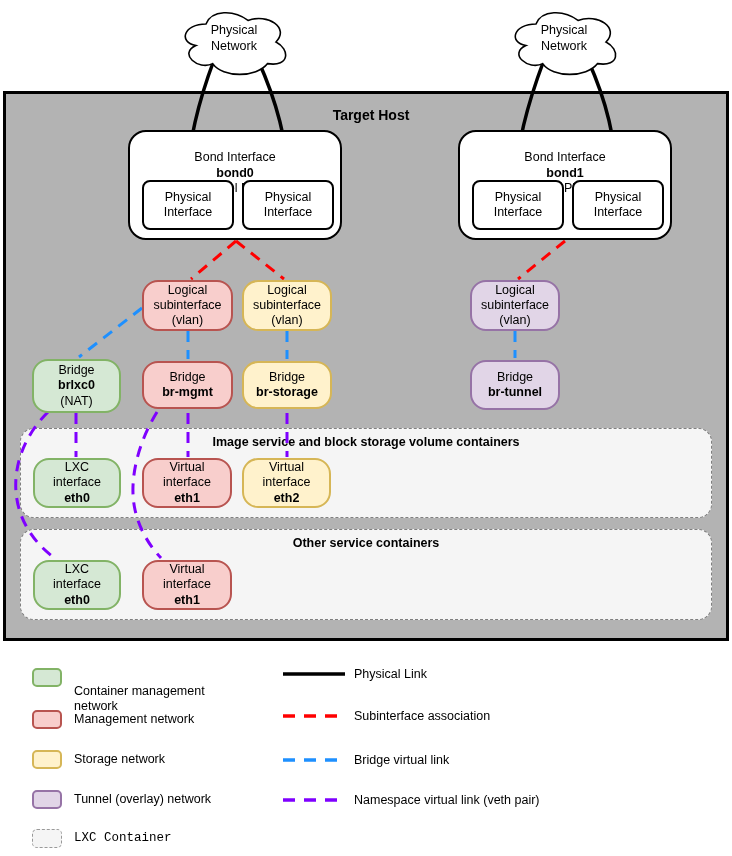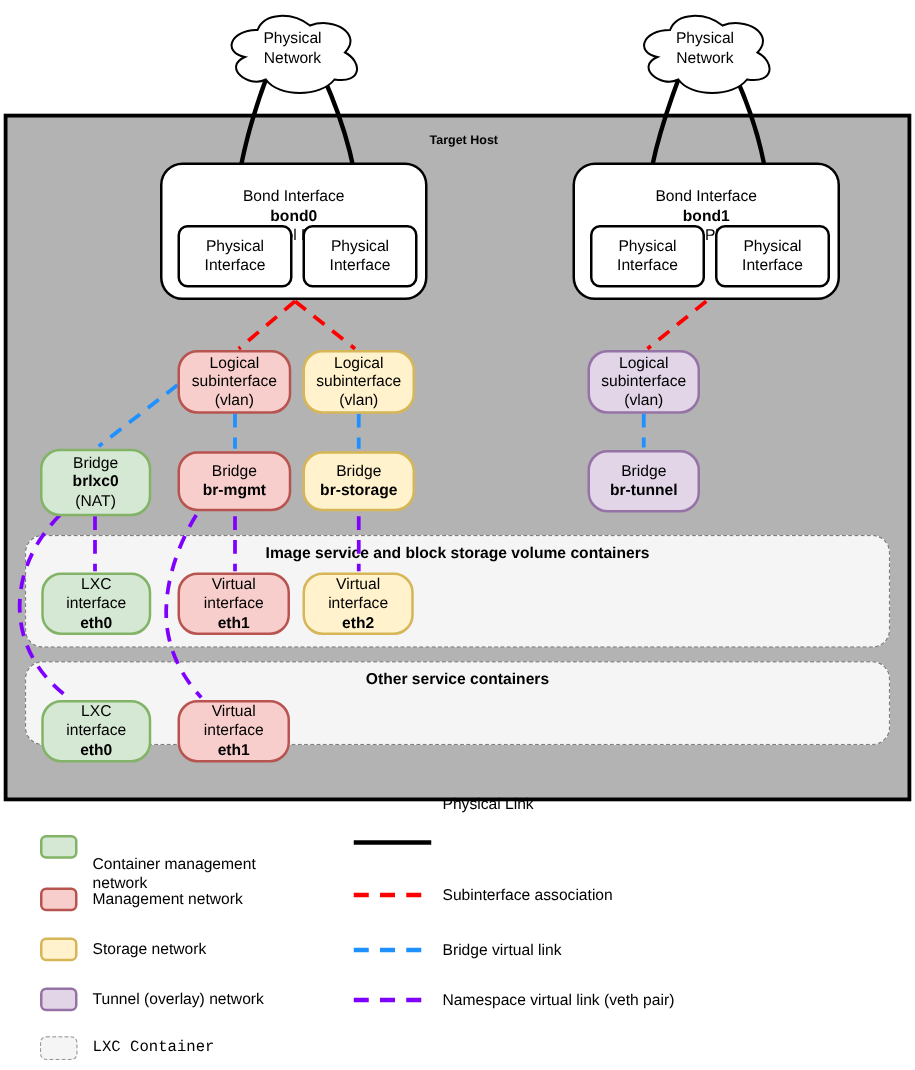--- a/index.html
+++ b/index.html
@@ -8,21 +8,21 @@
   *{box-sizing:border-box;}
   .box{position:absolute;display:flex;flex-direction:column;align-items:center;justify-content:center;
        text-align:center;font-size:12.5px;line-height:1.22;white-space:pre-line;border-radius:16px;}
   .green{background:#d5e8d4;border:2px solid #82b366;}
   .red{background:#f8cecc;border:2px solid #b85450;}
   .yellow{background:#fff2cc;border:2px solid #d6b656;}
   .purple{background:#e1d5e7;border:2px solid #9673a6;}
   .whitebox{background:#fff;border:2px solid #000;border-radius:8px;}
   .bname{font-weight:bold;}
   .host{position:absolute;left:3px;top:91px;width:726px;height:550px;background:#b3b3b3;border:3px solid #000;}
-  .host-title{position:absolute;left:255px;top:13px;width:220px;text-align:center;font-weight:bold;font-size:10px;}
+  .host-title{position:absolute;left:255px;top:13px;width:220px;text-align:center;font-weight:bold;font-size:14px;}
   .bond{position:absolute;width:214px;height:110px;background:#fff;border:2.5px solid #000;border-radius:18px;
         font-size:12.5px;text-align:center;line-height:1.25;padding-top:18px;}
   .cgroup{position:absolute;left:20px;width:692px;background:#f5f5f5;border:1.5px dashed #7f7f7f;border-radius:14px;}
   .cgroup-title{position:absolute;left:0;top:6px;width:100%;text-align:center;font-weight:bold;font-size:12.5px;}
   .cloud-label{position:absolute;width:112px;height:66px;display:flex;align-items:center;justify-content:center;
                text-align:center;font-size:12.5px;line-height:1.25;white-space:pre-line;}
   svg.overlay{position:absolute;left:0;top:0;pointer-events:none;}
   .legend-label{position:absolute;font-size:12.5px;line-height:1.22;}
   .swatch{position:absolute;left:32px;width:30px;height:19px;border-radius:5px;}
   .swatch.lxc{background:#f5f5f5;border:1.5px dashed #999;}
@@ -32,21 +32,21 @@
 
 <div id="stage">
 
   <div class="host">
     <div class="host-title">Target Host</div>
   </div>
 
   <div class="cgroup" style="top:428px;height:90px;">
     <div class="cgroup-title">Image service and block storage volume containers</div>
   </div>
-  <div class="cgroup" style="top:529px;height:67px;">
+  <div class="cgroup" style="top:529px;height:91px;">
     <div class="cgroup-title">Other service containers</div>
   </div>
 
   <svg class="overlay" width="732" height="856" viewBox="0 0 732 856">
 
     <path d="M 214,60 C 199,100 189,140 187,178" fill="none" stroke="#000" stroke-width="3.5"></path>
     <path d="M 258,60 C 276,100 287,140 288,178" fill="none" stroke="#000" stroke-width="3.5"></path>
     <path d="M 544,60 C 529,100 517,140 516,178" fill="none" stroke="#000" stroke-width="3.5"></path>
     <path d="M 588,60 C 606,100 616,140 616,178" fill="none" stroke="#000" stroke-width="3.5"></path>
 
@@ -163,18 +163,18 @@
 network</div>
   <div class="swatch red" style="top:710px;"></div>
   <div class="legend-label" style="left:74px;top:712px;">Management network</div>
   <div class="swatch yellow" style="top:750px;"></div>
   <div class="legend-label" style="left:74px;top:752px;">Storage network</div>
   <div class="swatch purple" style="top:790px;"></div>
   <div class="legend-label" style="left:74px;top:792px;">Tunnel (overlay) network</div>
   <div class="swatch lxc" style="top:829px;"></div>
   <div class="legend-label" style="left:74px;top:831px;font-family:Liberation Mono, monospace;">LXC Container</div>
 
-  <div class="legend-label" style="left:354px;top:636px;text-align:right;">Physical Link</div>
+  <div class="legend-label" style="left:354px;top:667px;text-align:right;">Physical Link</div>
   <div class="legend-label" style="left:354px;top:709px;">Subinterface association</div>
   <div class="legend-label" style="left:354px;top:753px;">Bridge virtual link</div>
   <div class="legend-label" style="left:354px;top:793px;">Namespace virtual link (veth pair)</div>
 
 </div>
 
 </body></html>

